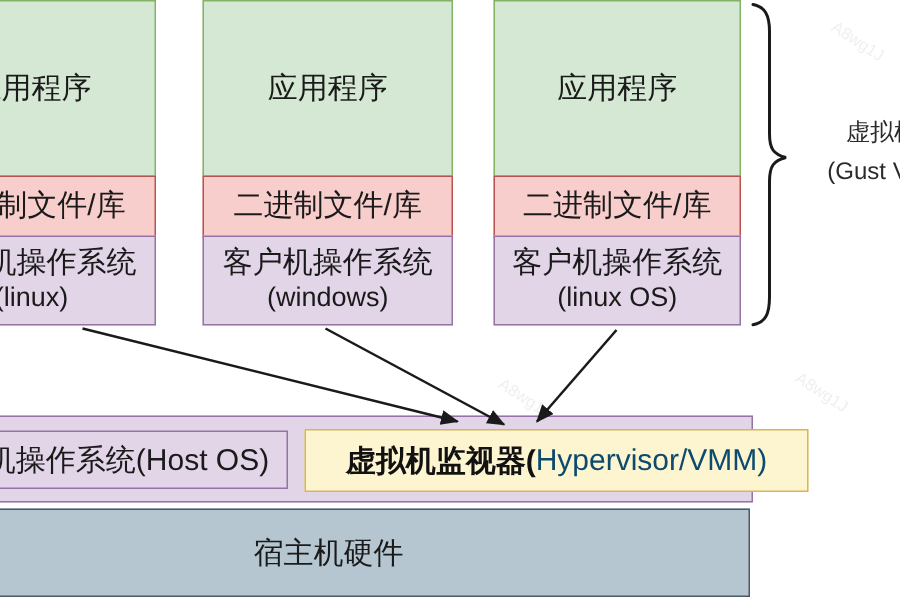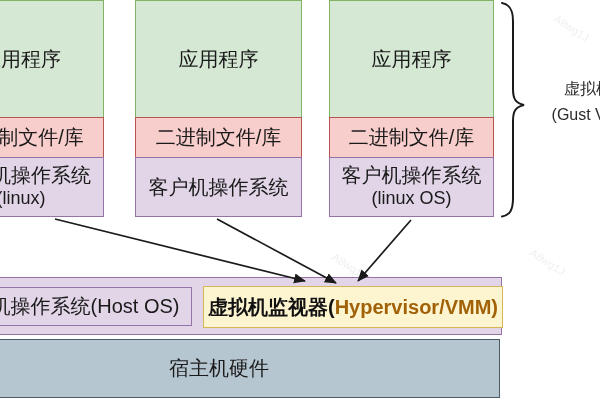--- a/index.html
+++ b/index.html
@@ -22,26 +22,26 @@
   .host-strip{
     position:absolute;left:-62px;top:277px;width:564px;height:58px;box-sizing:border-box;
     background:#e1d5e7;border:1px solid #9673a6;
   }
   .hostos-box{
     position:absolute;left:-62px;top:287px;width:254px;height:39px;box-sizing:border-box;
     background:#e1d5e7;border:1.5px solid #9673a6;
     display:flex;align-items:center;justify-content:center;font-size:20px;white-space:nowrap;
   }
   .hyp-box{
-    position:absolute;left:203px;top:286px;width:300px;height:42px;box-sizing:border-box;
+    position:absolute;left:203px;top:286px;width:336px;height:42px;box-sizing:border-box;
     background:#fdf4d0;border:1.5px solid #d6b656;
     display:flex;align-items:center;justify-content:center;font-size:20px;white-space:nowrap;
   }
   .hyp-box .cjk{font-weight:bold;color:#111;}
-  .hyp-box .latin{font-weight:bold;color:#a16207;}
+  .hyp-box .latin{font-weight:normal;color:#0c4a6e;}
   .hw-box{
     position:absolute;left:-62px;top:339px;width:562px;height:59px;box-sizing:border-box;
     background:#b6c6d0;border:1.5px solid #4a5a66;
     display:flex;align-items:center;justify-content:center;font-size:20px;
   }
   .guest-label{
     position:absolute;left:518px;top:76px;width:140px;
     text-align:center;font-size:16px;line-height:26px;color:#2b2b2b;
   }
   .overlay{position:absolute;left:0;top:0;width:600px;height:400px;pointer-events:none;}
@@ -77,20 +77,21 @@
 
   <div class="vm-col" style="left:135px;width:167px;">
     <div class="box box-app">
       <span>应用程序</span>
     </div>
     <div class="box box-bin">
       <span>二进制文件/库</span>
     </div>
     <div class="box box-gos">
       <span>客户机操作系统</span>
+      <span class="sub">(windows)</span>
     </div>
   </div>
 
   <div class="vm-col" style="left:329px;width:165px;">
     <div class="box box-app">
       <span>应用程序</span>
     </div>
     <div class="box box-bin">
       <span>二进制文件/库</span>
     </div>

